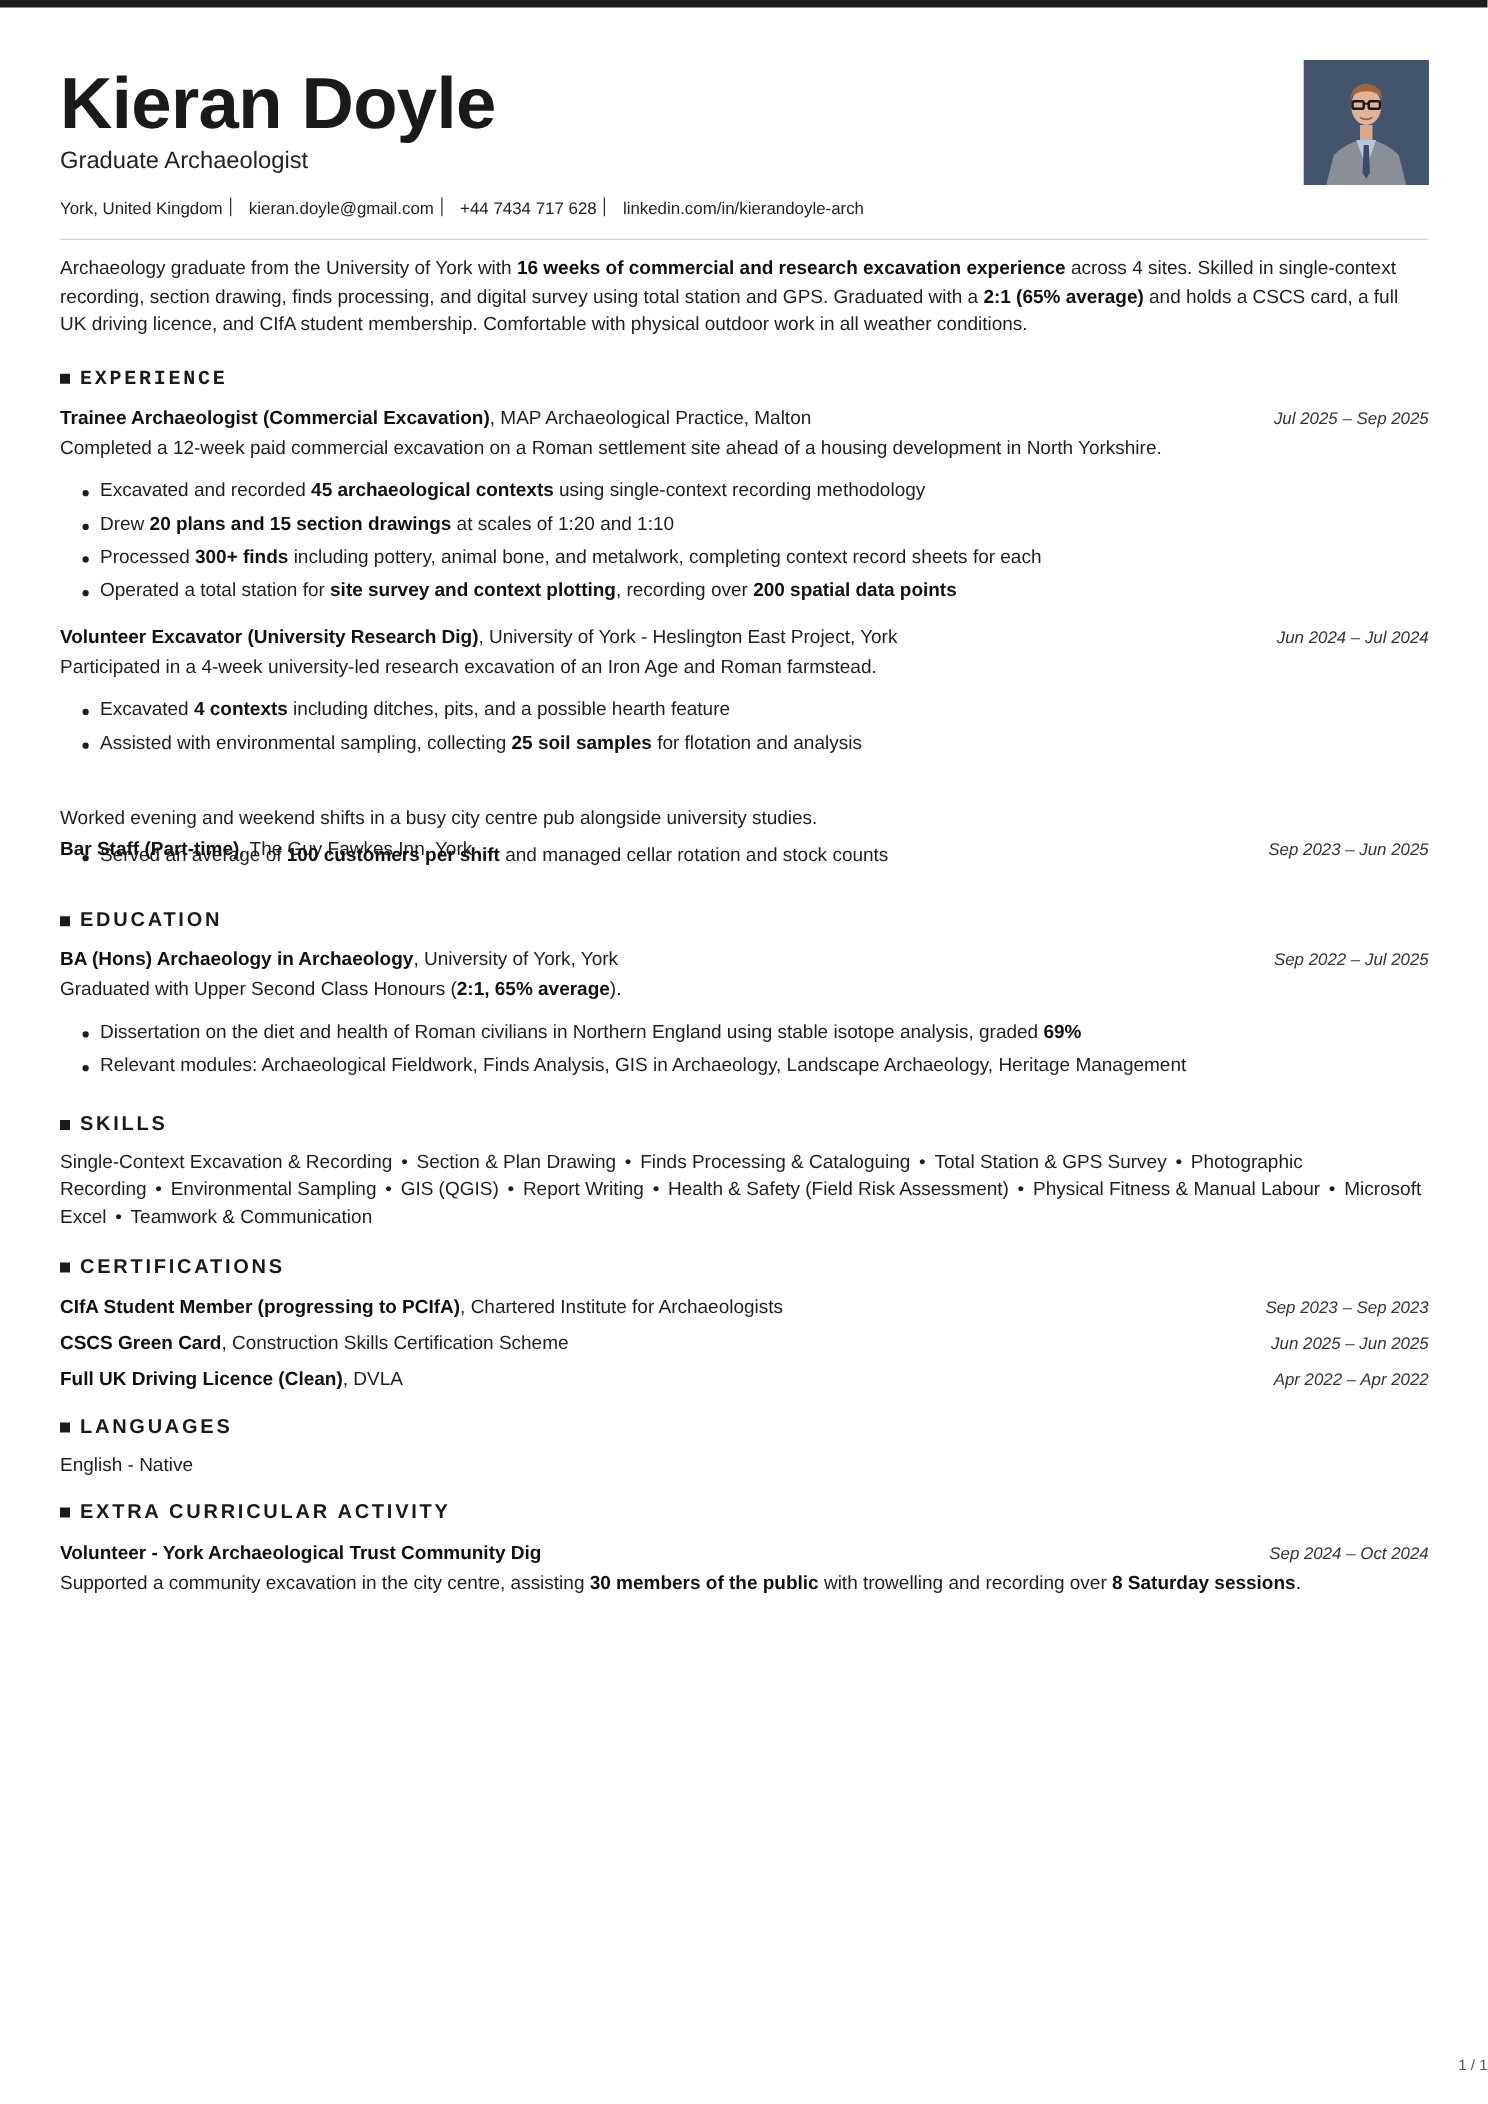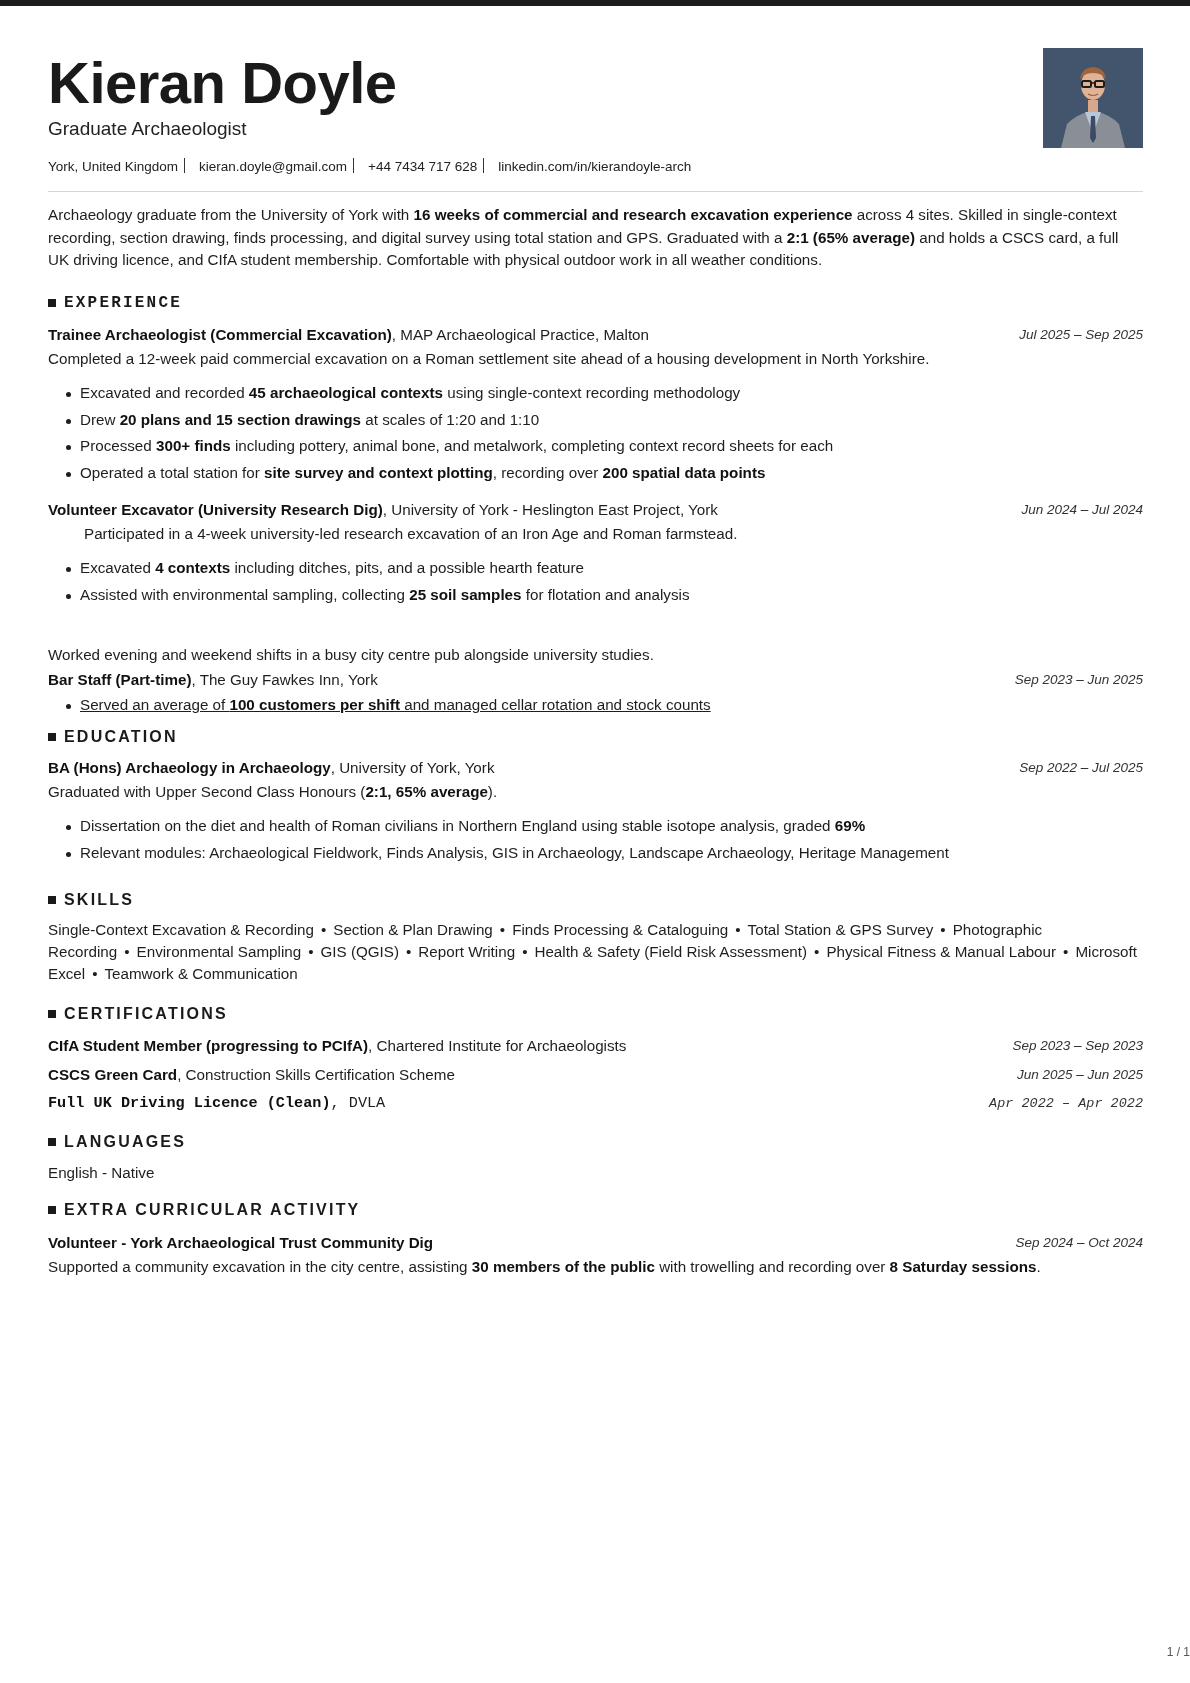--- a/index.html
+++ b/index.html
@@ -95,32 +95,32 @@
     <li><span>Excavated and recorded </span><b>45 archaeological contexts</b><span> using single-context recording methodology</span></li>
     <li><span>Drew </span><b>20 plans and 15 section drawings</b><span> at scales of 1:20 and 1:10</span></li>
     <li><span>Processed </span><b>300+ finds</b><span> including pottery, animal bone, and metalwork, completing context record sheets for each</span></li>
     <li><span>Operated a total station for </span><b>site survey and context plotting</b><span>, recording over </span><b>200 spatial data points</b></li>
   </ul>
 
   <div class="row" style="top:499px;">
     <b>Volunteer Excavator (University Research Dig)</b><span>, University of York - Heslington East Project, York</span>
     <span class="date">Jun 2024 – Jul 2024</span>
   </div>
-  <div class="desc" style="top:523px;margin-left:36px;">Participated in a 4-week university-led research excavation of an Iron Age and Roman farmstead.</div>
+  <div class="desc" style="top:523px;">Participated in a 4-week university-led research excavation of an Iron Age and Roman farmstead.</div>
   <ul class="bullets" style="top:555px;">
     <li><span>Excavated </span><b>4 contexts</b><span> including ditches, pits, and a possible hearth feature</span></li>
     <li><span>Assisted with environmental sampling, collecting </span><b>25 soil samples</b><span> for flotation and analysis</span></li>
   </ul>
 
   <div class="row" style="top:641px;margin-top:28px;">
     <b>Bar Staff (Part-time)</b><span>, The Guy Fawkes Inn, York</span>
     <span class="date">Sep 2023 – Jun 2025</span>
   </div>
   <div class="desc" style="top:644px;">Worked evening and weekend shifts in a busy city centre pub alongside university studies.</div>
-  <ul class="bullets" style="top:692px;text-decoration:underline;">
+  <ul class="bullets" style="top:672px;">
     <li><span>Served an average of </span><b>100 customers per shift</b><span> and managed cellar rotation and stock counts</span></li>
   </ul>
 
   <div class="section-head" style="top:727px;">
     <span class="marker"></span>
     <span>EDUCATION</span>
   </div>
   <div class="row" style="top:757px;">
     <b>BA (Hons) Archaeology in Archaeology</b><span>, University of York, York</span>
     <span class="date">Sep 2022 – Jul 2025</span>
@@ -146,21 +146,21 @@
     <span>CERTIFICATIONS</span>
   </div>
   <div class="row" style="top:1035px;">
     <b>CIfA Student Member (progressing to PCIfA)</b><span>, Chartered Institute for Archaeologists</span>
     <span class="date">Sep 2023 – Sep 2023</span>
   </div>
   <div class="row" style="top:1064px;">
     <b>CSCS Green Card</b><span>, Construction Skills Certification Scheme</span>
     <span class="date">Jun 2025 – Jun 2025</span>
   </div>
-  <div class="row" style="top:1093px;font-family:Liberation Mono, monospace;">
+  <div class="row" style="top:1093px;">
     <b>Full UK Driving Licence (Clean)</b><span>, DVLA</span>
     <span class="date">Apr 2022 – Apr 2022</span>
   </div>
 
   <div class="section-head" style="top:1132px;">
     <span class="marker"></span>
     <span>LANGUAGES</span>
   </div>
   <div class="desc" style="top:1162px;">English - Native</div>
 

